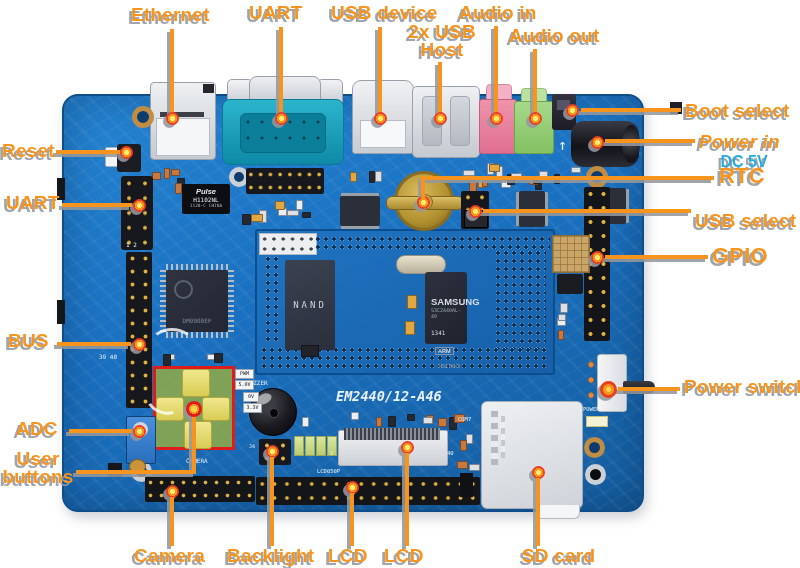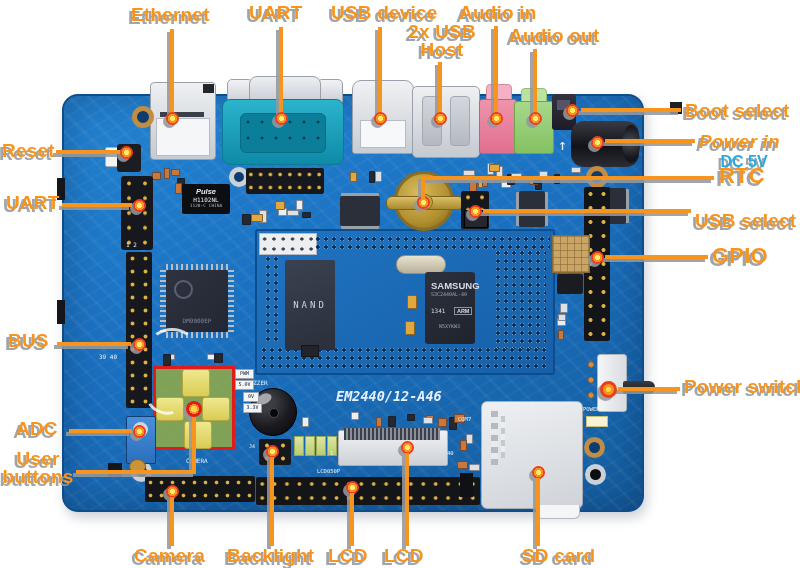--- a/index.html
+++ b/index.html
@@ -184,21 +184,21 @@
   <div class="c" style="left:255px;top:229px;width:296px;height:142px;background:linear-gradient(150deg,#1f74c2,#175fa8);border:2px solid #0c4d8e;border-radius:3px;">
     <div class="pins" style="position:absolute;left:2px;top:2px;width:56px;height:20px;background-color:#eceef0;border:1px solid #b5bac2;background-image:radial-gradient(circle,#3a3f48 1.4px,transparent 1.8px);background-size:9.3px 10px;"></div>
     <div class="pins" style="position:absolute;left:57px;top:4px;width:236px;height:16px;background-image:radial-gradient(circle,#082c52 1.5px,#6ea3d6 2.1px,transparent 2.6px);background-size:8px 8px;"></div>
     <div class="pins" style="position:absolute;left:7px;top:24px;width:18px;height:90px;background-image:radial-gradient(circle,#082c52 1.5px,#6ea3d6 2.1px,transparent 2.6px);background-size:8px 8px;"></div>
     <div class="pins" style="position:absolute;left:237px;top:18px;width:52px;height:100px;background-image:radial-gradient(circle,#082c52 1.5px,#6ea3d6 2.1px,transparent 2.6px);background-size:8px 8px;"></div>
     <div class="pins" style="position:absolute;left:3px;top:115px;width:290px;height:22px;background-image:radial-gradient(circle,#082c52 1.5px,#6ea3d6 2.1px,transparent 2.6px);background-size:8px 8px;"></div>
     <div style="position:absolute;left:28px;top:21px;width:50px;height:90px;background:linear-gradient(160deg,#3a4150,#2a2f3b);border-radius:2px;margin-top:8px;">
       <div class="chiptxt" style="top:40px;">NAND</div>
     </div>
     <div style="position:absolute;left:139px;top:24px;width:48px;height:17px;background:linear-gradient(180deg,#e8e2cf,#b8b09a);border:1px solid #98907c;border-radius:9px;"></div>
-    <div style="position:absolute;left:168px;top:41px;width:50px;height:72px;background:linear-gradient(140deg,#2c313d,#1f232d);border-radius:3px;color:#d6dce6;padding-top:8px;box-sizing:border-box;text-align:left;">
+    <div style="position:absolute;left:168px;top:41px;width:42px;height:72px;background:linear-gradient(140deg,#2c313d,#1f232d);border-radius:3px;color:#d6dce6;padding-top:24px;box-sizing:border-box;text-align:left;">
       <div style="font-size:9.5px;font-weight:700;margin-left:6px;">SAMSUNG</div>
       <div style="font-size:5px;margin-left:6px;color:#98a1b0;font-family:'DejaVu Sans Mono',monospace;">S3C2440AL-40</div>
       <div style="margin-left:6px;margin-top:2px;">
         <span style="font-size:6px;font-family:'DejaVu Sans Mono',monospace;">1341</span>
         <span style="font-size:5.5px;font-weight:700;border:1px solid #8a92a2;padding:0 2px;margin-left:4px;">ARM</span>
       </div>
       <div style="font-size:5px;margin-left:14px;margin-top:6px;color:#98a1b0;font-family:'DejaVu Sans Mono',monospace;">N5XYKW3</div>
     </div>
     <div style="position:absolute;left:150px;top:64px;width:8px;height:12px;background:#e2a83f;border:1px solid rgba(0,0,0,.4);"></div>
     <div style="position:absolute;left:148px;top:90px;width:8px;height:12px;background:#e2a83f;border:1px solid rgba(0,0,0,.4);"></div>

